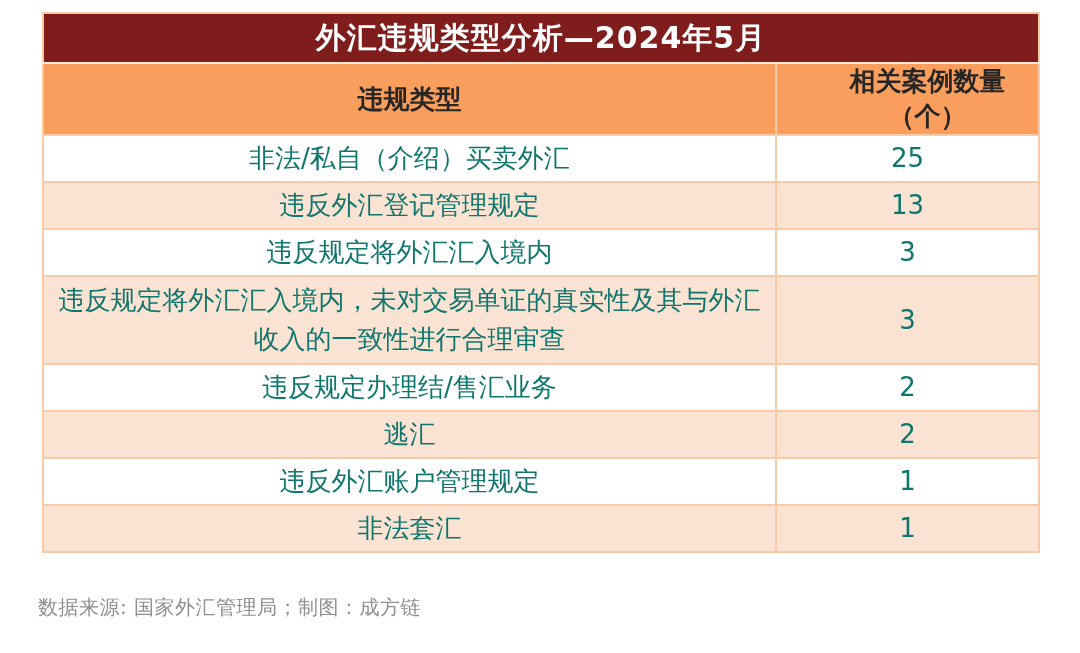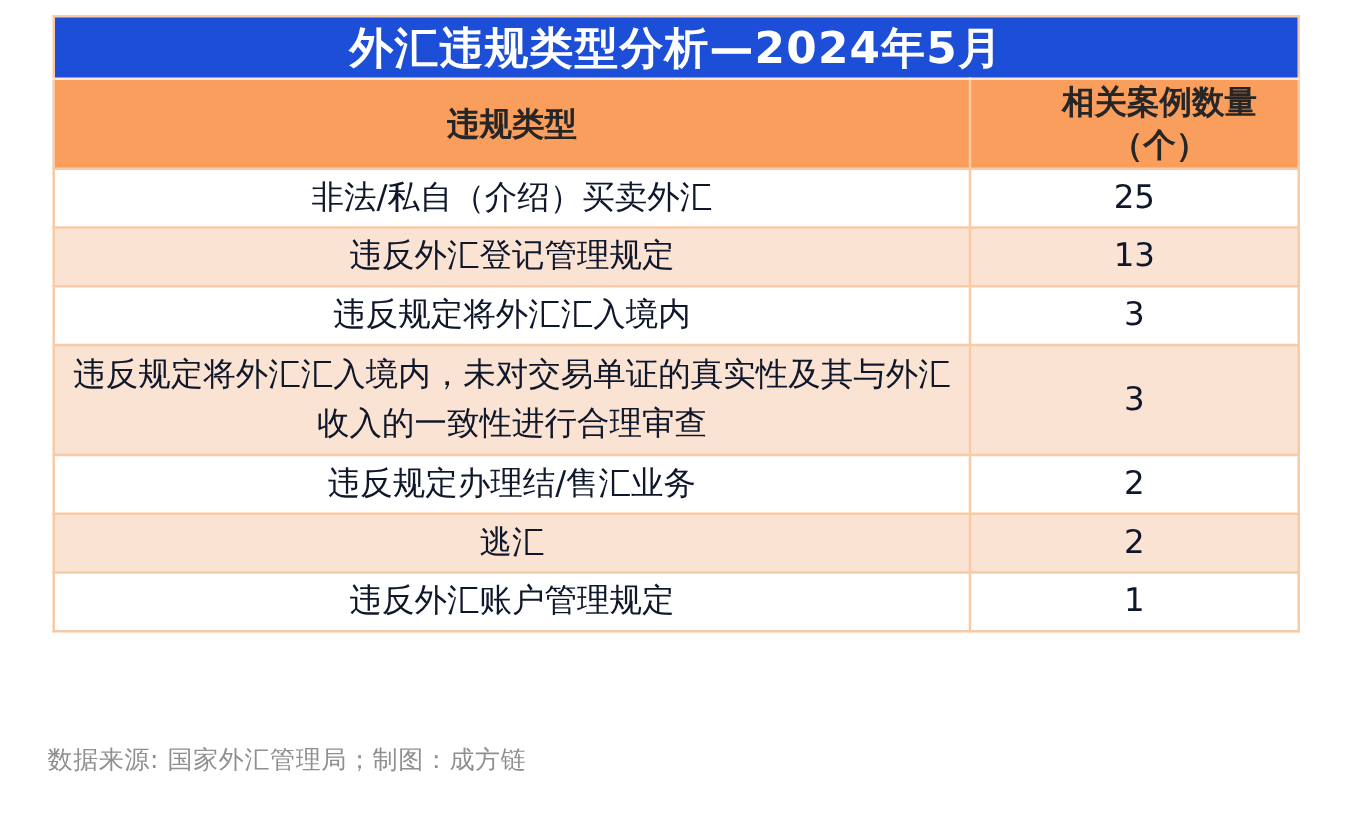--- a/index.html
+++ b/index.html
@@ -22,42 +22,42 @@
   col.c1 { width: 733px; }
   col.c2 { width: 263px; }
 
   th, td {
     border: 2px solid #F8CBA6;
     text-align: center;
     vertical-align: middle;
   }
 
   .title-bar {
-    background: #1d4ed8;
+    background: #7f1d1d;
     color: #ffffff;
-    font-size: 35px;
+    font-size: 30px;
     font-weight: bold;
     height: 50px;
     letter-spacing: 1px;
     border-color: #F8CBA6;
     border-bottom: 2px solid #FDE9DA;
   }
 
   .header-row th {
     background: #F99E5C;
     color: #262626;
     font-size: 26px;
     font-weight: bold;
     height: 54px;
   }
   .header-row th + th { border-left-color: #FCE3CE; padding-left: 40px; }
 
   tbody td {
     background: #ffffff;
-    color: #0f172a;
+    color: #0f766e;
     font-size: 26px;
     height: 45px;
     line-height: 1.5;
     padding: 3px 12px;
     text-align: center;
   }
   tbody tr.stripe td { background: #FBE3D3; }
   tbody tr:nth-child(4) td { height: 88px; }
 
   .source-note {
@@ -110,18 +110,22 @@
           <td class="cell-count">2</td>
         </tr>
         <tr class="stripe">
           <td class="cell-type">逃汇</td>
           <td class="cell-count">2</td>
         </tr>
         <tr>
           <td class="cell-type">违反外汇账户管理规定</td>
           <td class="cell-count">1</td>
         </tr>
+        <tr class="stripe">
+          <td class="cell-type">非法套汇</td>
+          <td class="cell-count">1</td>
+        </tr>
       </tbody>
   </table>
 
   <div class="source-note">数据来源: 国家外汇管理局；制图：成方链</div>
 
 </div>
 
 </body></html>

